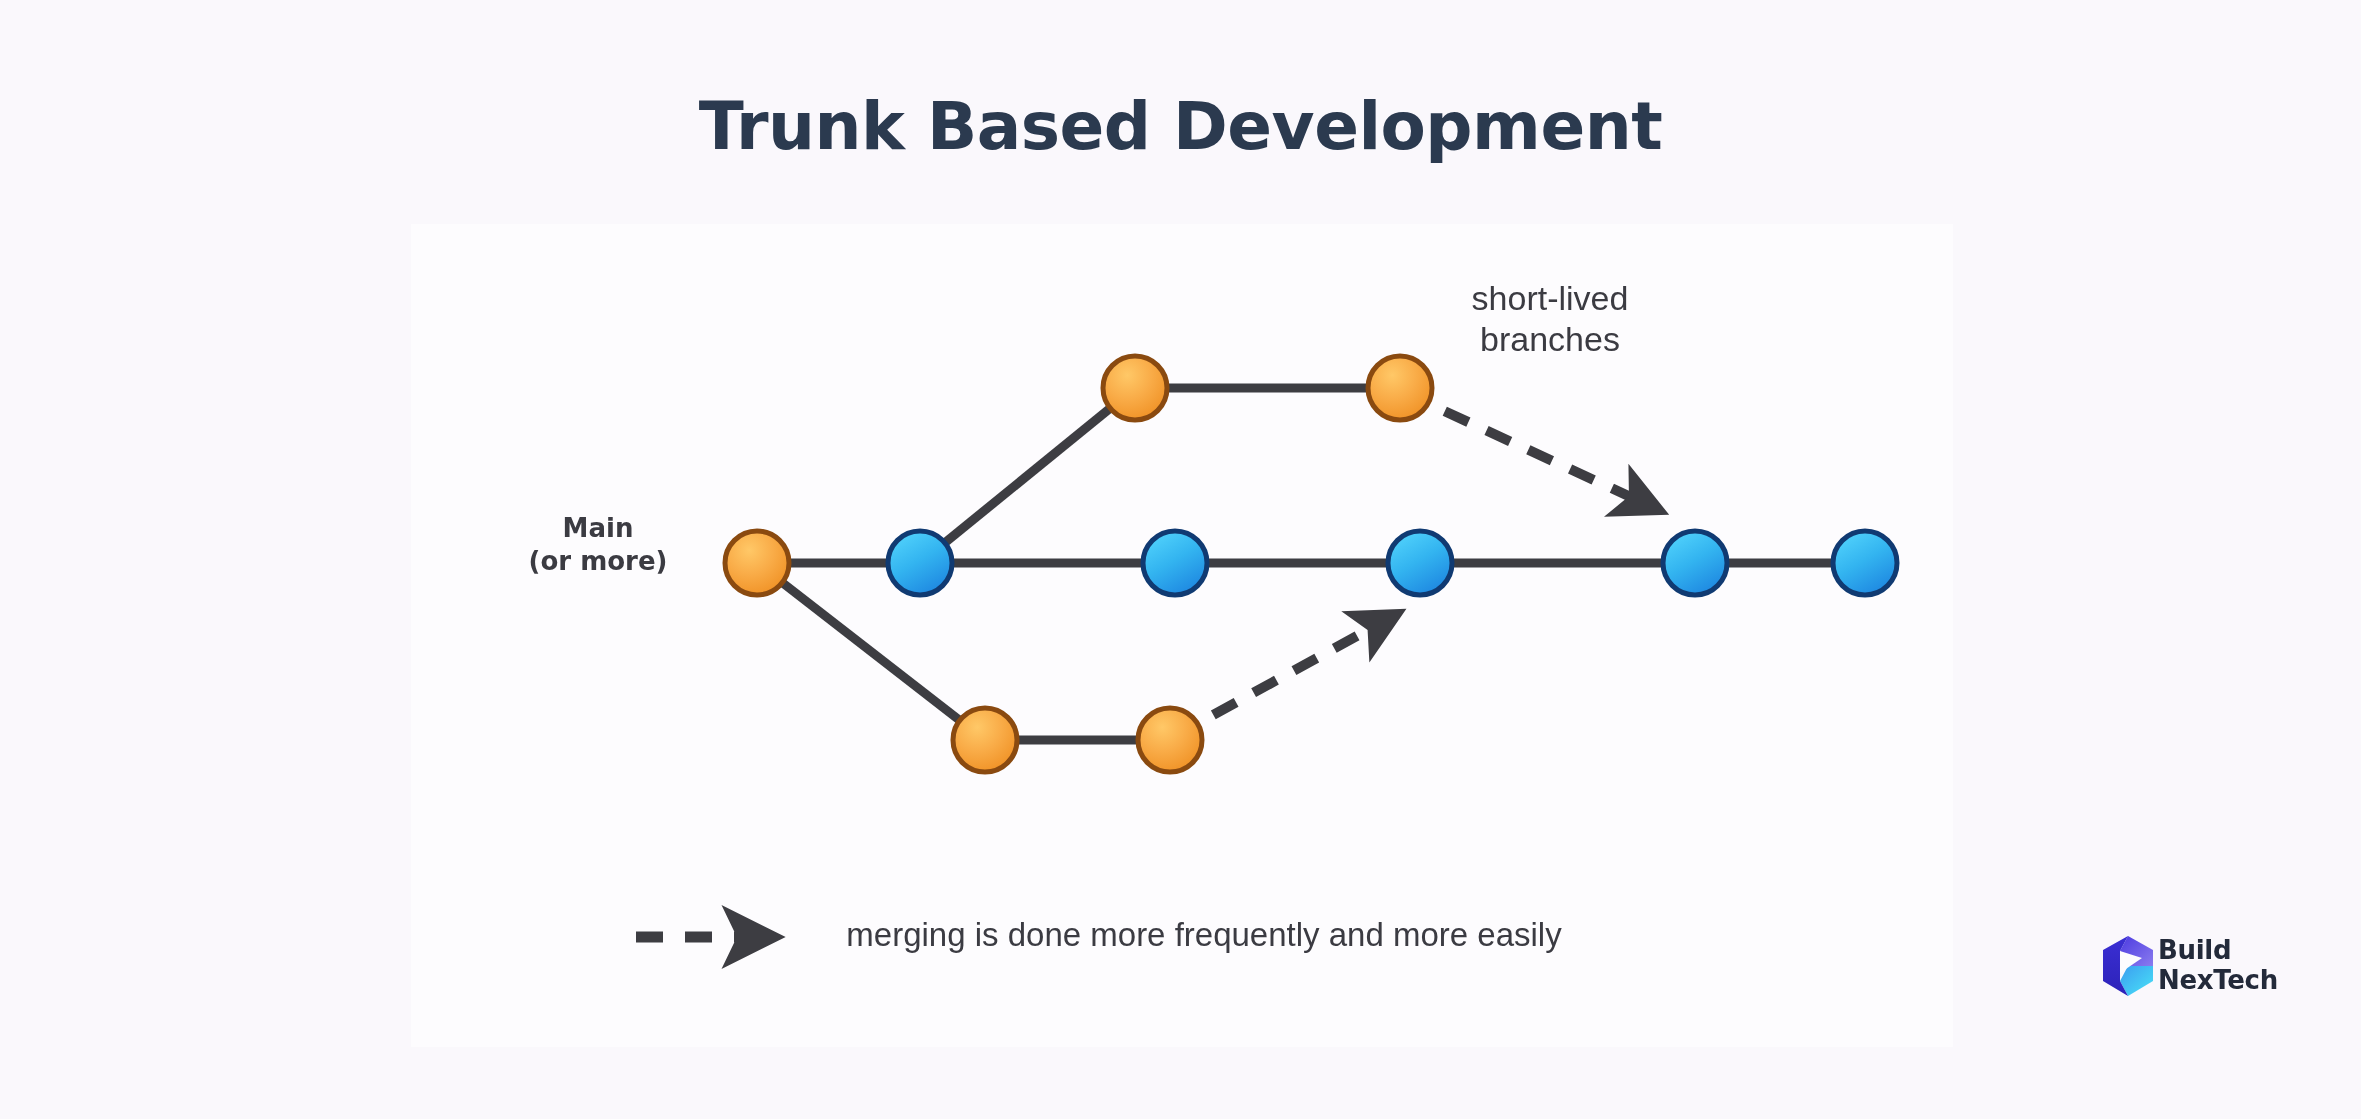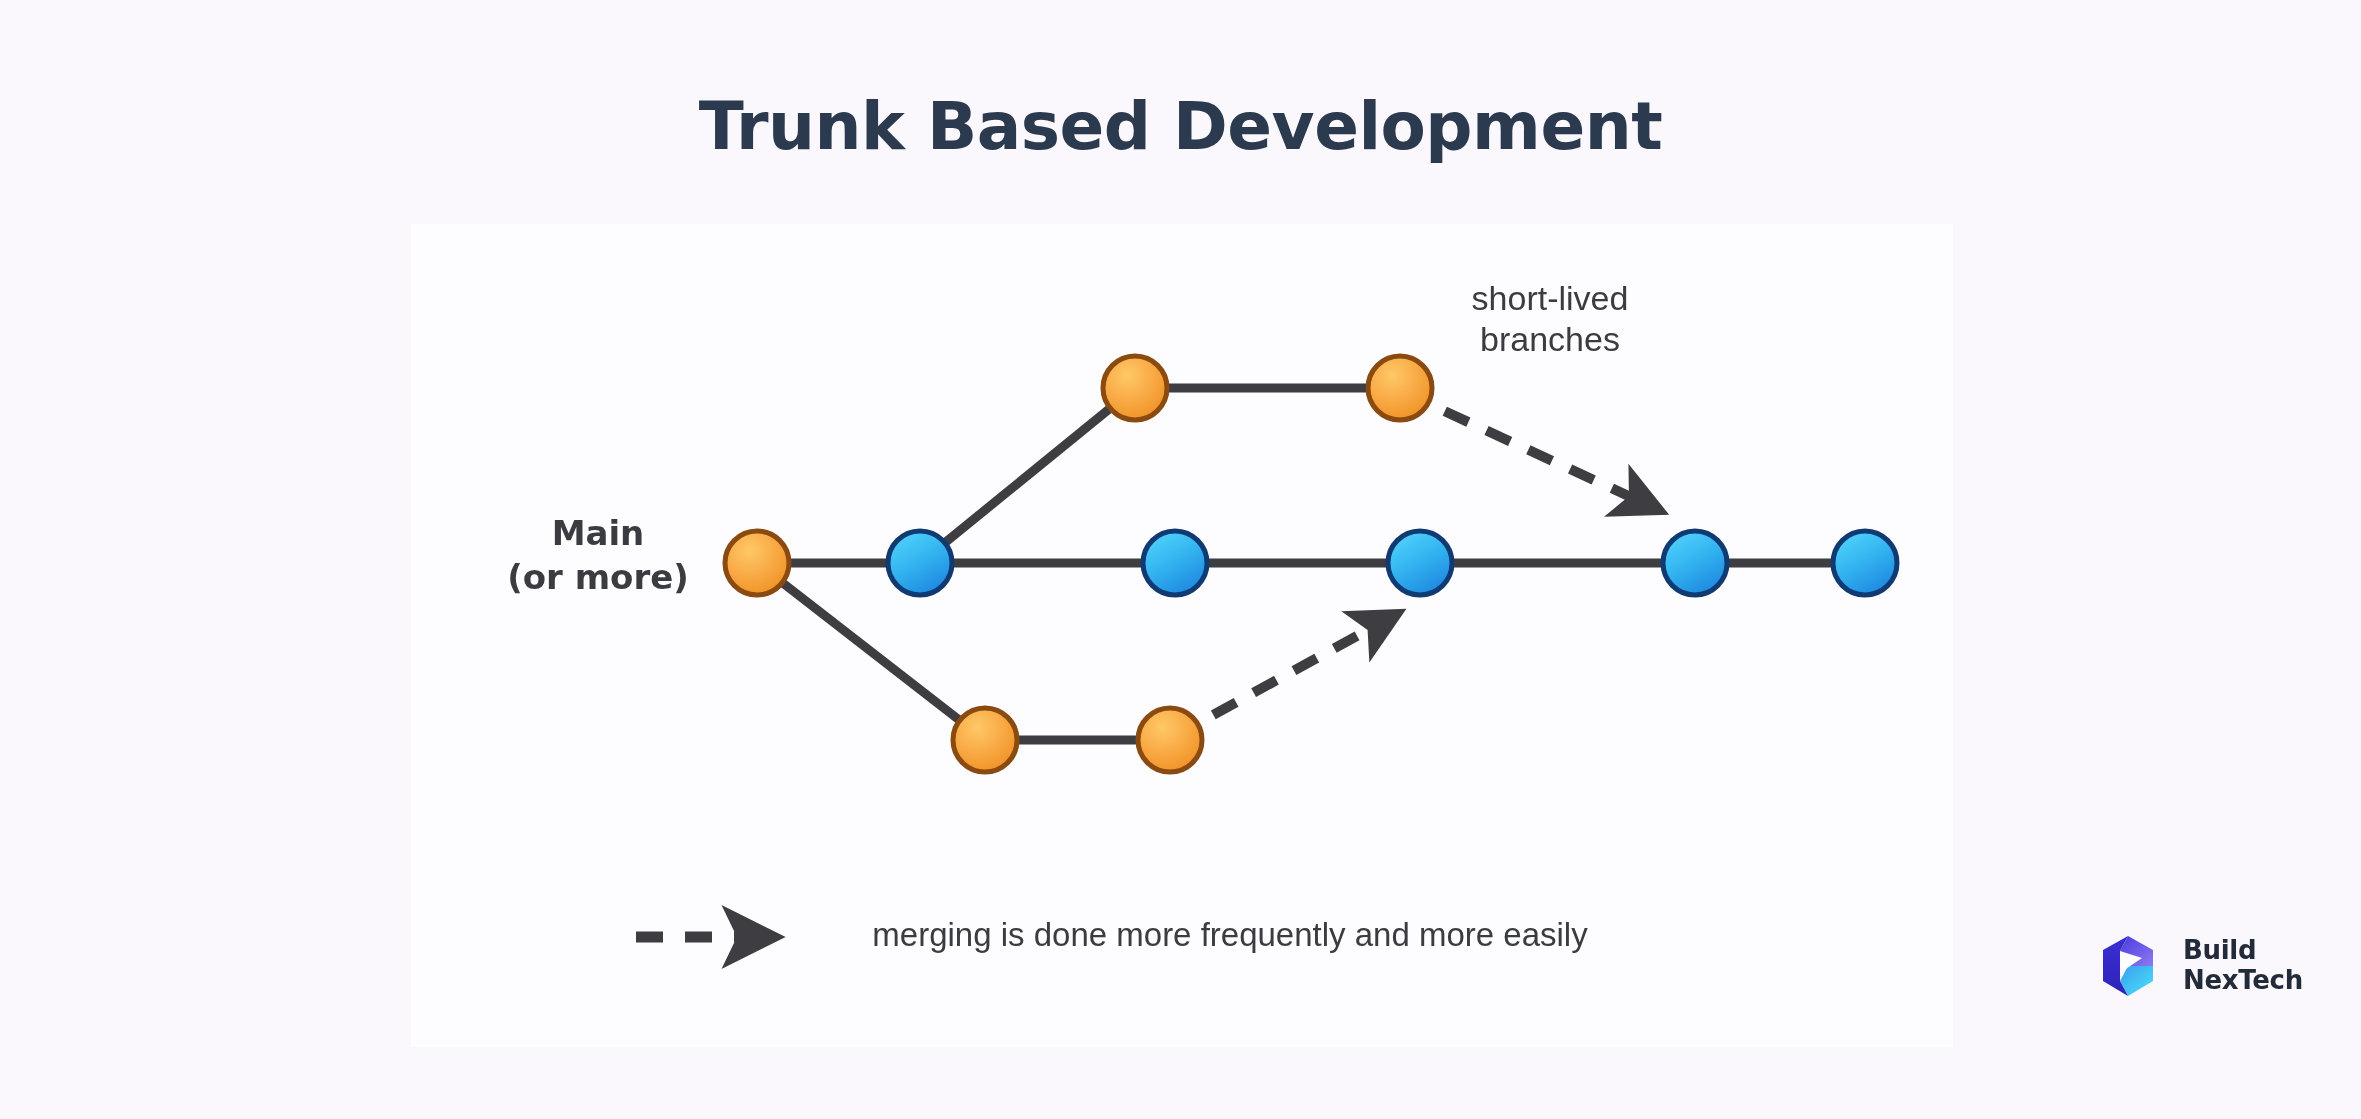--- a/index.html
+++ b/index.html
@@ -42,21 +42,21 @@
     position: absolute;
     left: 0;
     top: 0;
     width: 2361px;
     height: 1119px;
   }
 
   .label-main {
     position: absolute;
     text-align: center;
-    font-size: 34px;
+    font-size: 26px;
     font-weight: bold;
     color: #3b3b42;
     line-height: 1.28;
     font-family: "DejaVu Sans", sans-serif;
   }
   .label-short {
     position: absolute;
     text-align: center;
     font-size: 34px;
     color: #3b3b42;
@@ -72,21 +72,21 @@
     line-height: 1.32;
     font-family: "Liberation Sans", sans-serif;
   }
 
   #brand-logo {
     position: absolute;
     left: 2100px;
     top: 935px;
     display: flex;
     align-items: center;
-    gap: 27px;
+    gap: 2px;
   }
   #brand-logo .brand-text {
     font-family: "DejaVu Sans", sans-serif;
     font-weight: bold;
     font-size: 26px;
     line-height: 1.14;
     color: #232a3a;
     letter-spacing: -0.3px;
   }
 </style>
@@ -161,21 +161,21 @@
 <div class="label-main" style="left:489px; top:512px; width:218px;">
   <div>Main</div>
   <div>(or more)</div>
 </div>
 
 <div class="label-short" style="left:1405px; top:250px; width:290px;">
   <div>short-lived</div>
   <div>branches</div>
 </div>
 
-<div class="caption" style="left:790px; top:913px; width:880px;">
+<div class="caption" style="left:764px; top:913px; width:880px;">
   <div>merging is done more frequently and more easily</div>
 </div>
 
 <div id="brand-logo">
   <svg width="56" height="62" viewBox="0 0 56 62" xmlns="http://www.w3.org/2000/svg">
     <defs>
       <linearGradient id="markTop" x1="0%" y1="0%" x2="100%" y2="100%">
         <stop offset="0%" stop-color="#4b3ae0"></stop>
         <stop offset="100%" stop-color="#8a7bef"></stop>
       </linearGradient>

